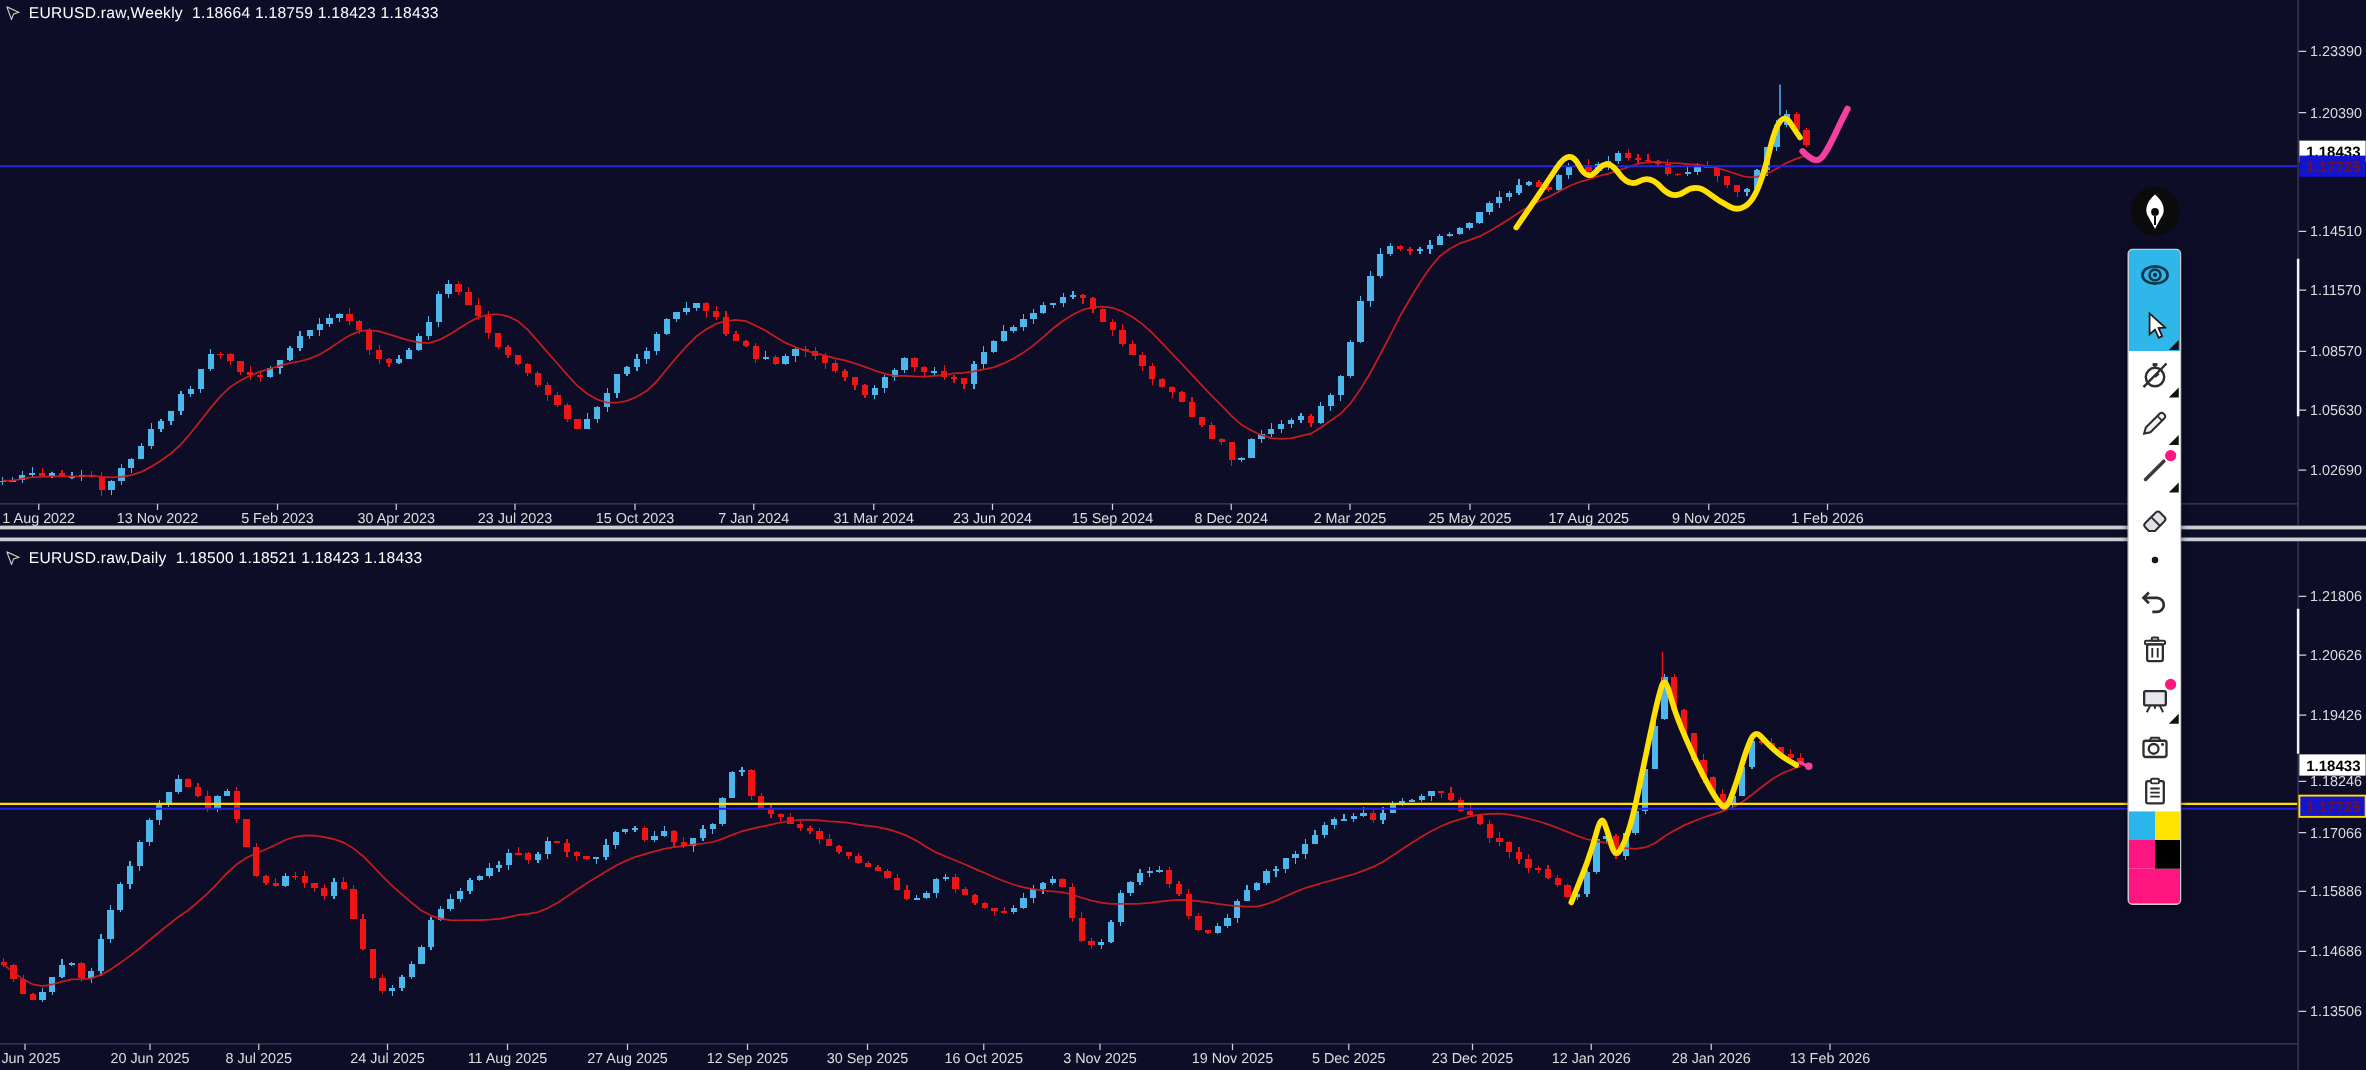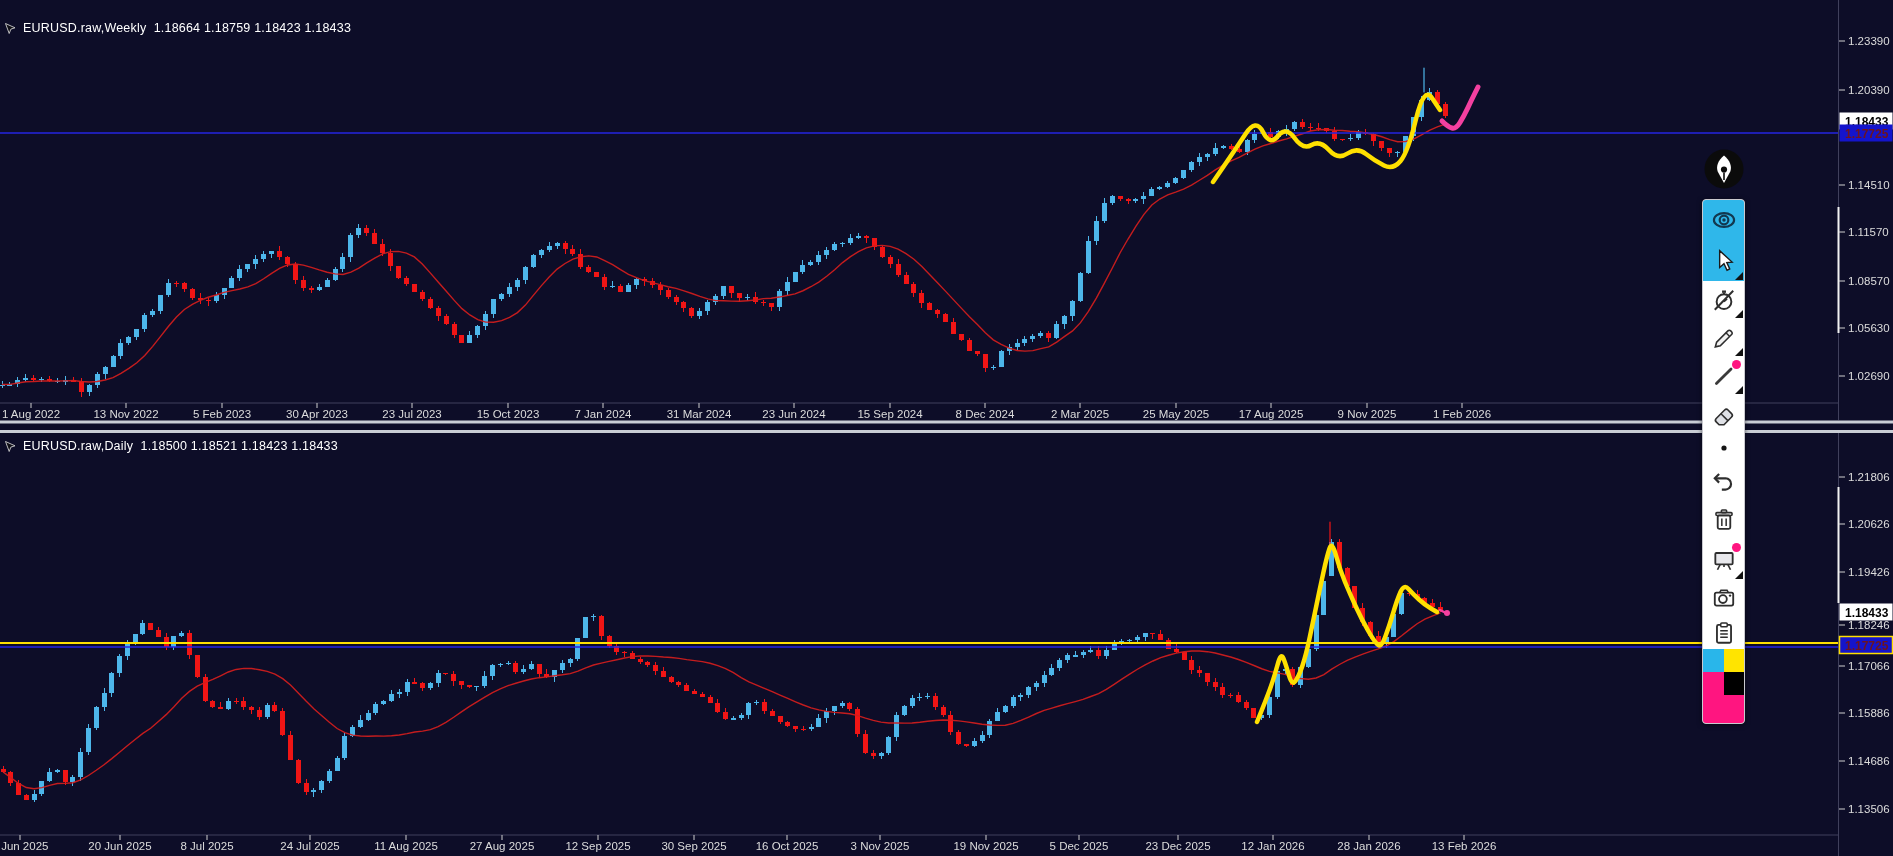--- a/index.html
+++ b/index.html
@@ -909,21 +909,21 @@
       </g>
       <clipPath id="daily-clip">
         <rect x="0" y="434" width="1838" height="400"></rect>
       </clipPath>
       <g>
         <rect x="0" y="420.5" width="1893" height="3" fill="#c9cdd5"></rect>
         <rect x="0" y="430" width="1893" height="3" fill="#c9cdd5"></rect>
       </g>
     </svg>
 
-  <div class="title" style="top:21px;">
+  <div class="title" style="top:3px;">
     <svg width="11" height="11" viewBox="0 0 11 11">
       <path d="M0.5 0.5 L10 4.8 L5.9 6.1 L4.2 10.5 Z" fill="#101018" stroke="#cfcfcf" stroke-width="0.9"></path>
     </svg>
     <span>EURUSD.raw,Weekly  1.18664 1.18759 1.18423 1.18433</span>
   </div>
   <div class="title" style="top:439px;">
     <svg width="11" height="11" viewBox="0 0 11 11">
       <path d="M0.5 0.5 L10 4.8 L5.9 6.1 L4.2 10.5 Z" fill="#101018" stroke="#cfcfcf" stroke-width="0.9"></path>
     </svg>
     <span>EURUSD.raw,Daily  1.18500 1.18521 1.18423 1.18433</span>

